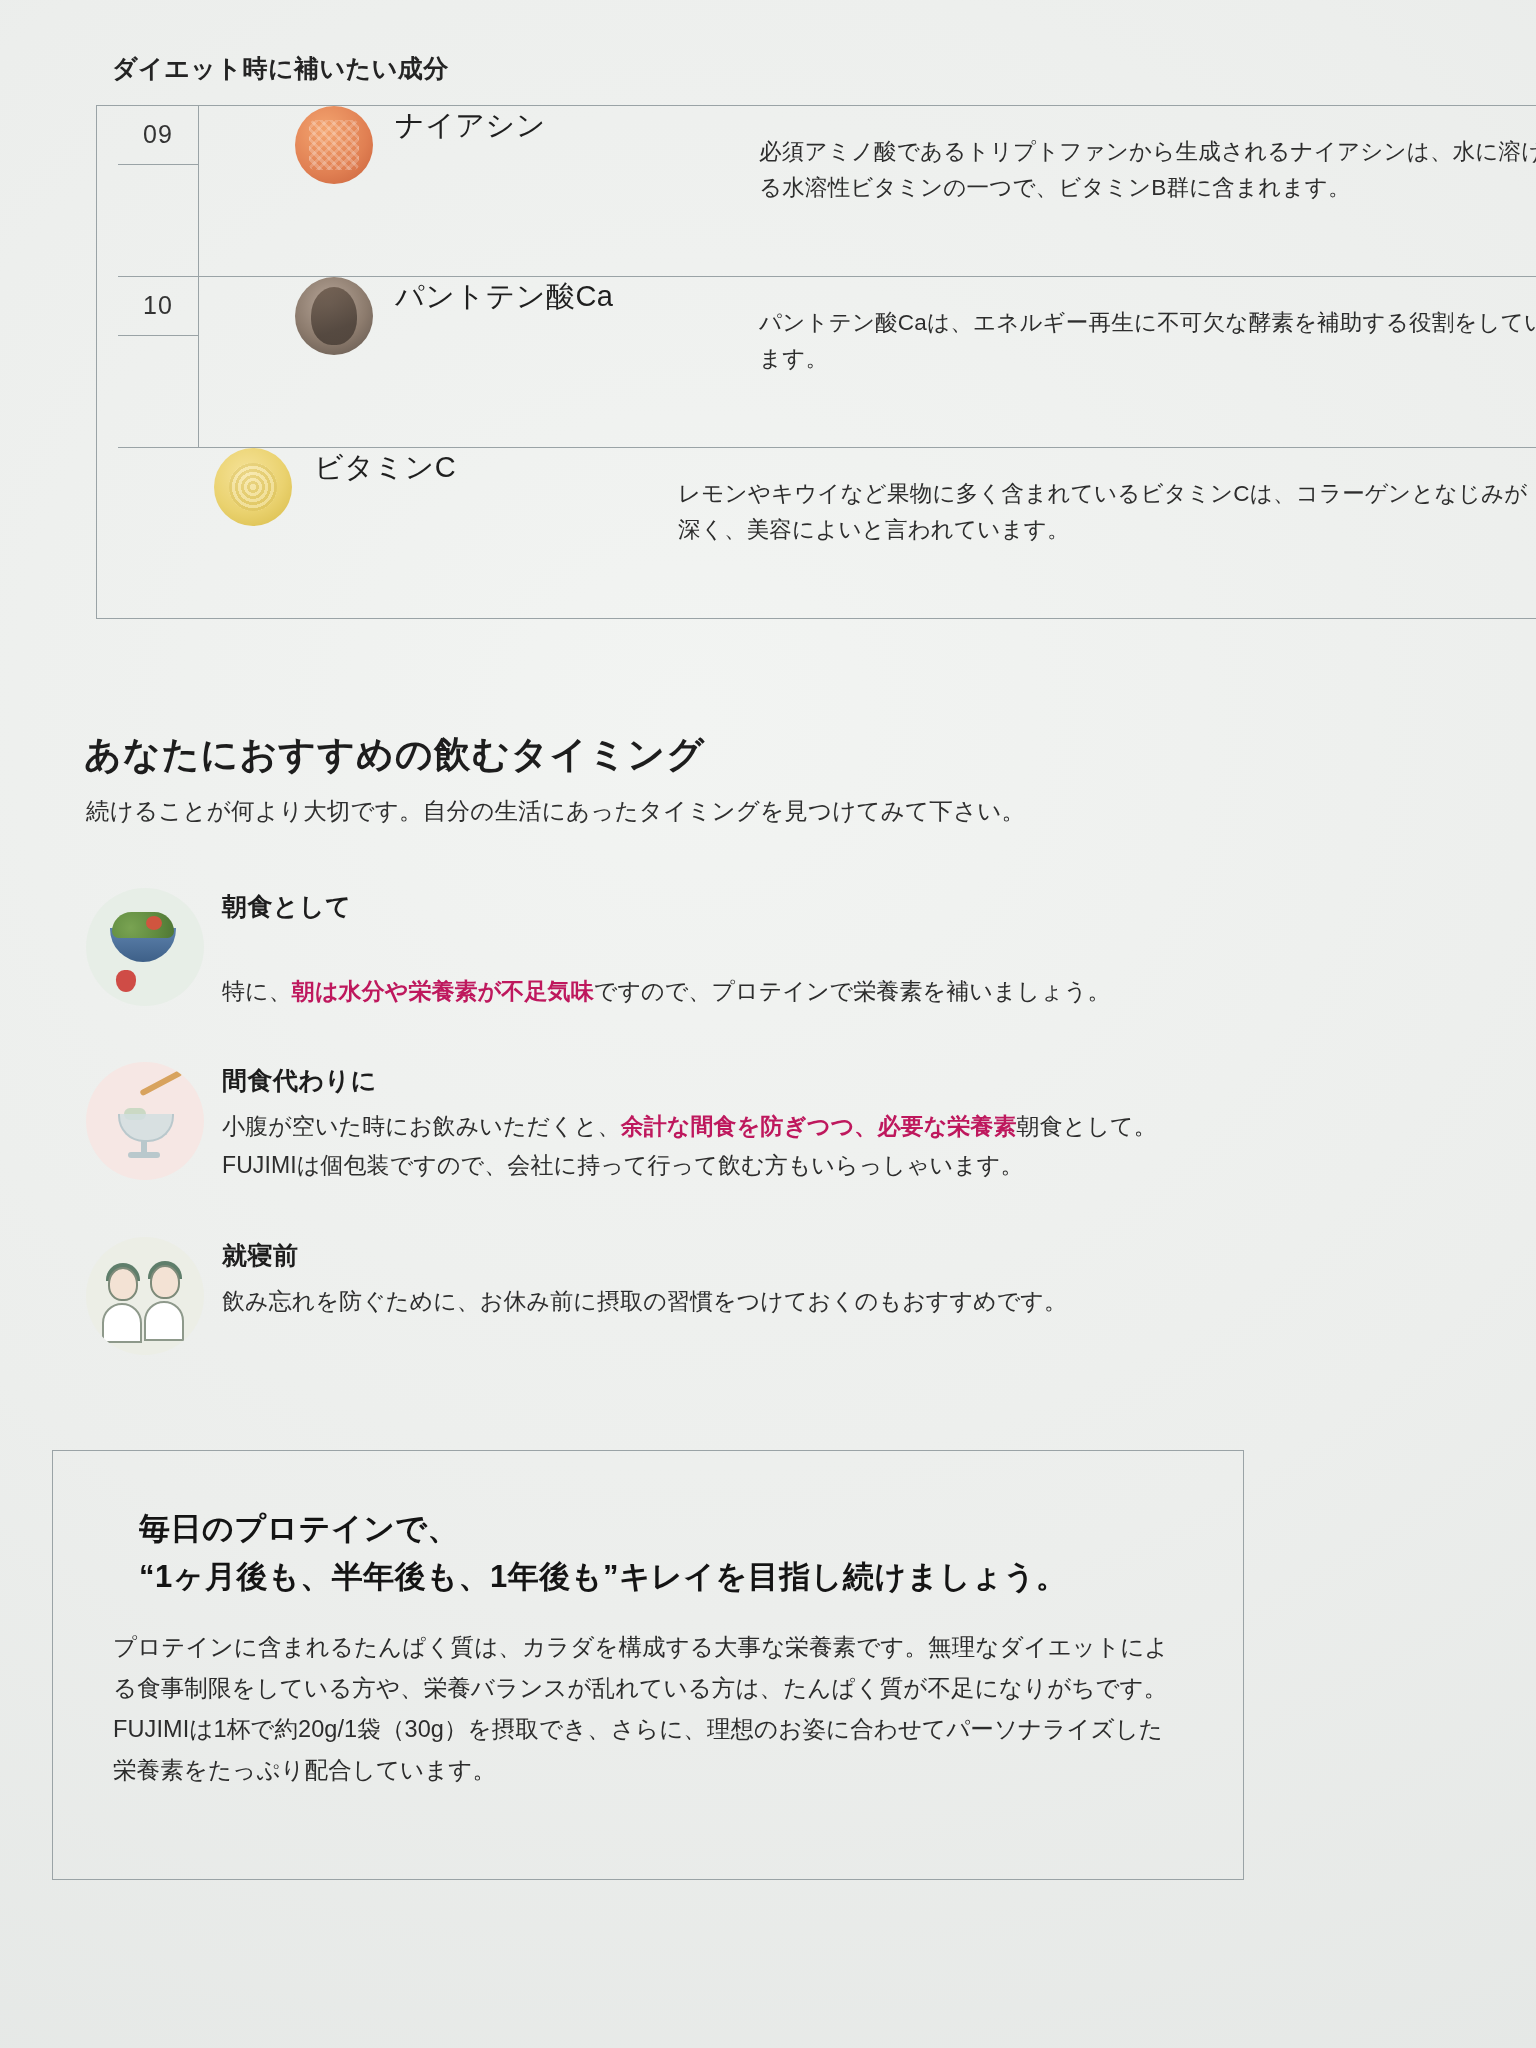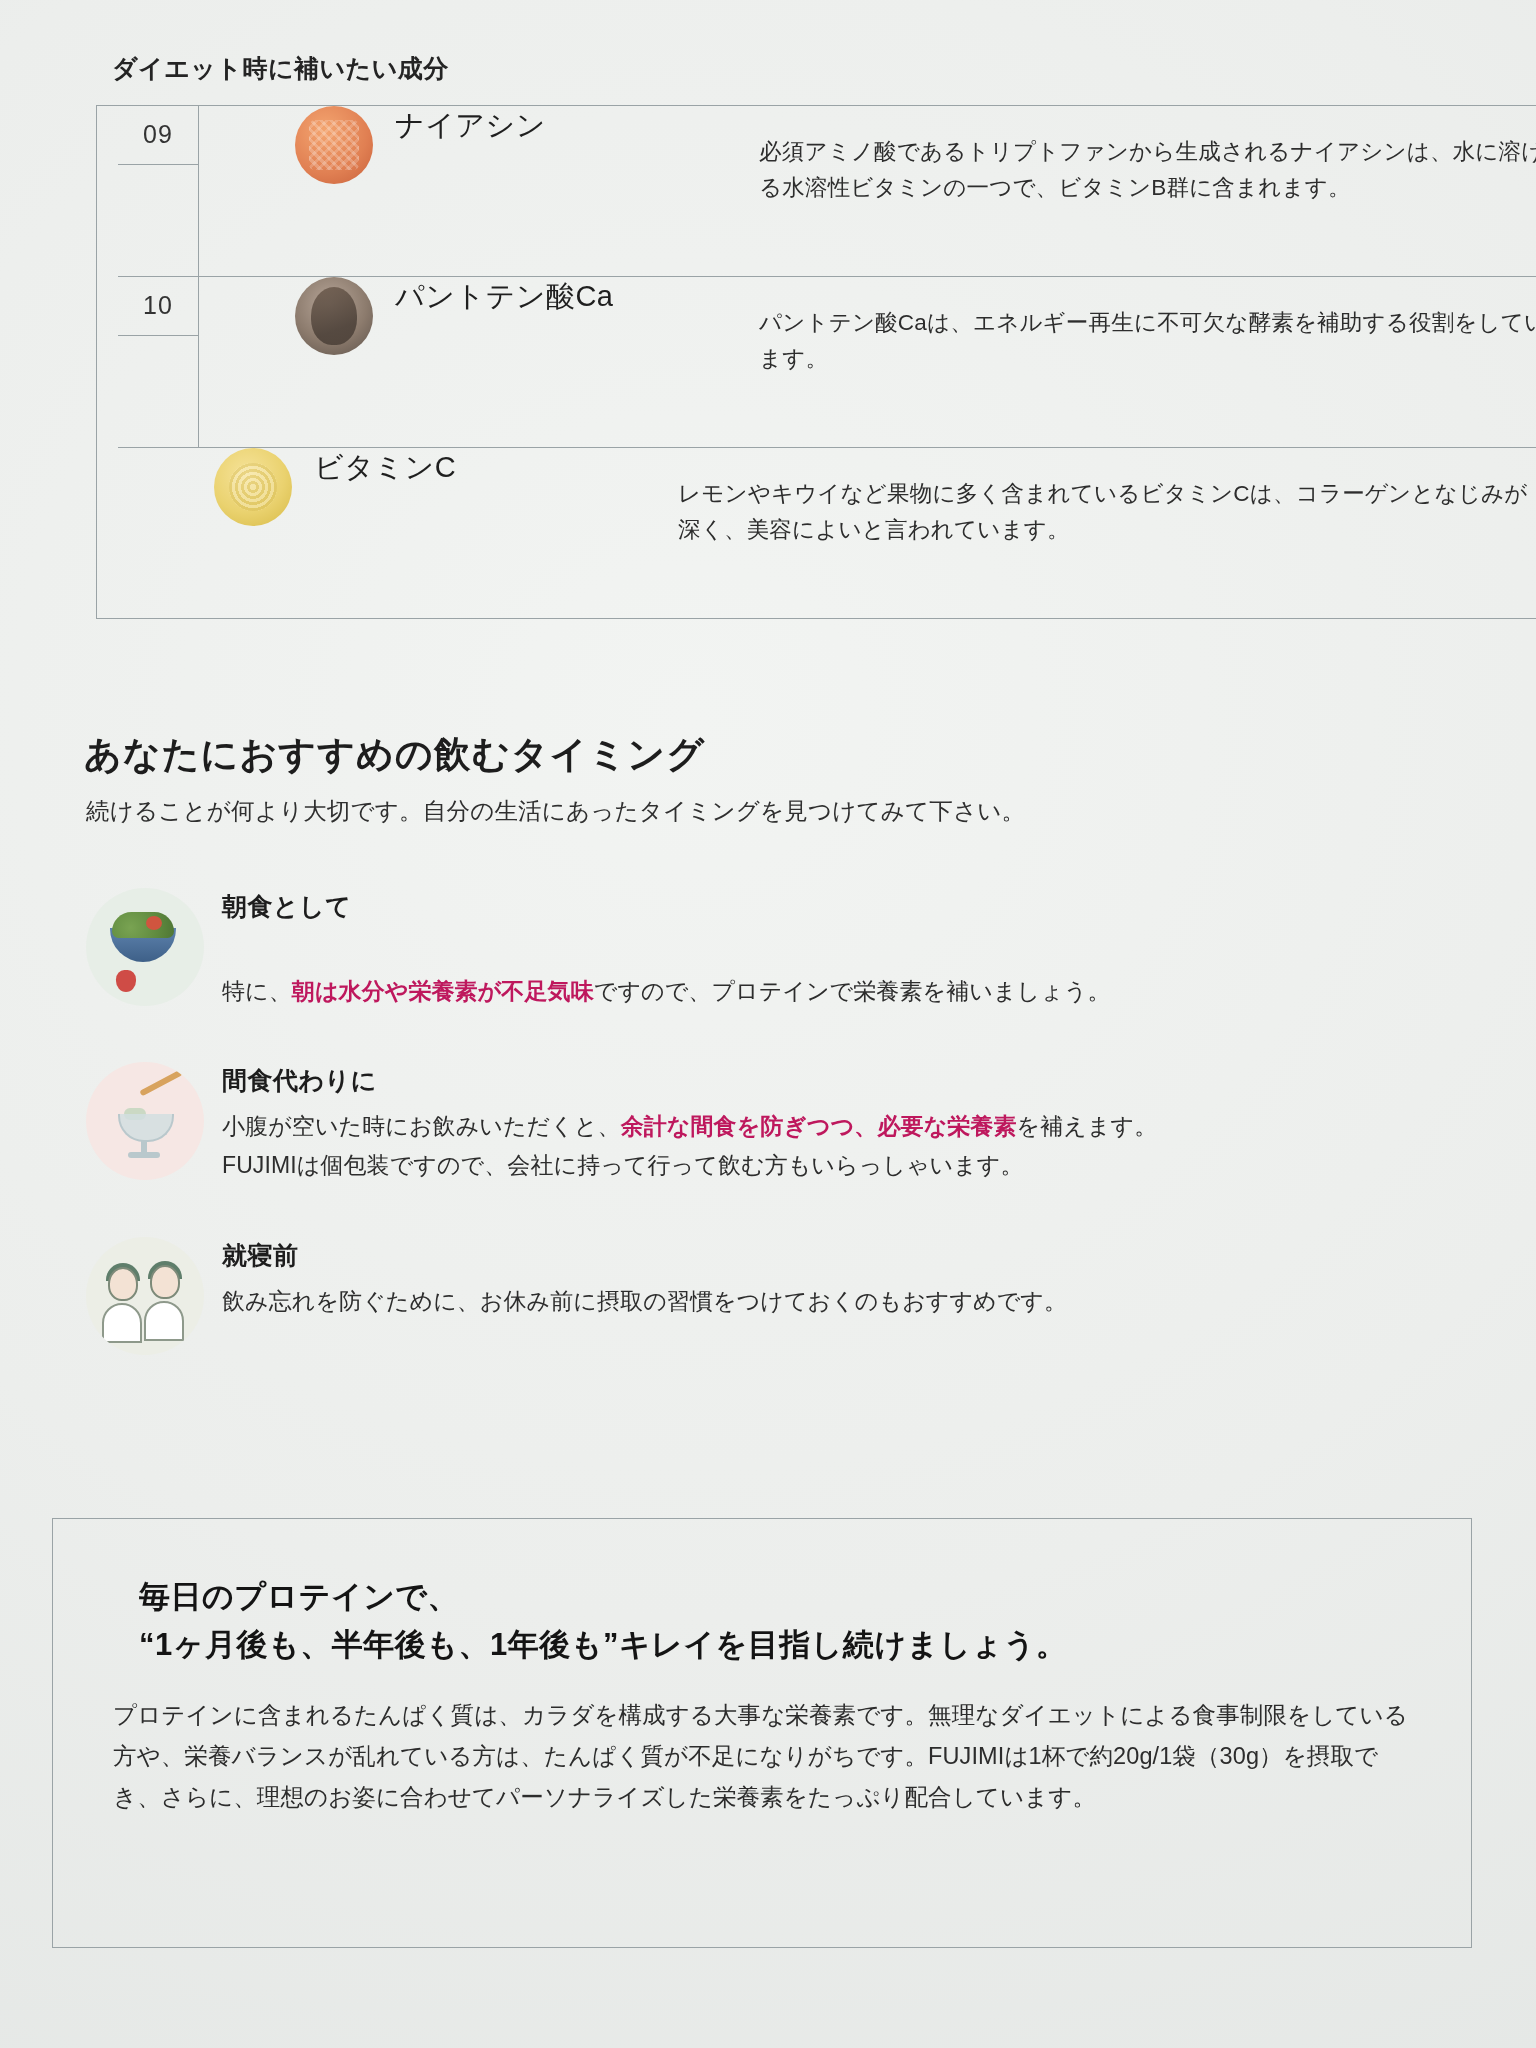--- a/index.html
+++ b/index.html
@@ -295,22 +295,22 @@
     line-height: 1.68;
     color: #2d2d2d;
     letter-spacing: 0.1px;
   }
   .timing-p b { font-weight: bold; color: #be185d; }
 
   
   .msg-box {
     position: absolute;
     left: 52px;
-    top: 1518px;
-    width: 1420px;
+    top: 1450px;
+    width: 1192px;
     height: 430px;
     border: 1px solid #9aa3a6;
     box-sizing: border-box;
     padding: 54px 62px 0 60px;
   }
   .msg-title {
     font-size: 31px;
     font-weight: bold;
     line-height: 1.55;
     color: #141414;
@@ -393,21 +393,21 @@
       <div class="timing-icon icon-snack">
         <div class="spoon"></div>
           <div class="scoop"></div>
           <div class="cup"></div>
           <div class="stem"></div>
           <div class="base"></div>
       </div>
       <div class="timing-body">
         <div class="timing-h">間食代わりに</div>
         <div class="timing-p">
-          <span>小腹が空いた時にお飲みいただくと、</span><b>余計な間食を防ぎつつ、必要な栄養素</b><span>を補えます。</span><br>
+          <span>小腹が空いた時にお飲みいただくと、</span><b>余計な間食を防ぎつつ、必要な栄養素</b><span>朝食として。</span><br>
           <span>FUJIMIは個包装ですので、会社に持って行って飲む方もいらっしゃいます。</span>
         </div>
       </div>
     </div>
 
     <div class="timing-item">
       <div class="timing-icon icon-sleep">
         <div class="hair1"></div>
           <div class="head1"></div>
         <div class="hair2"></div>

